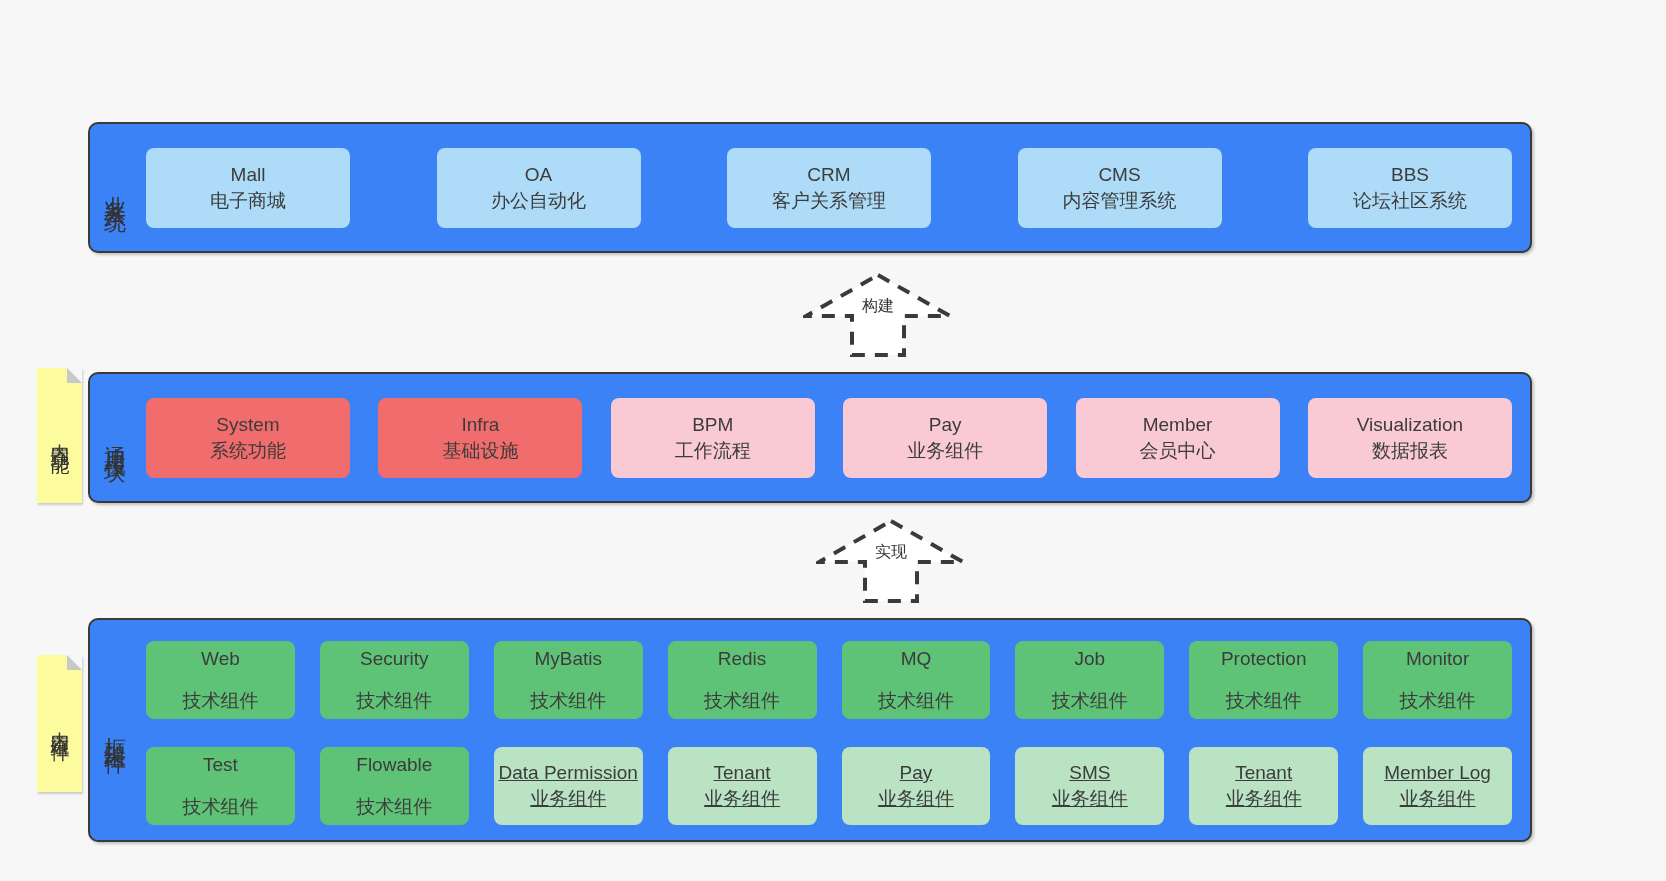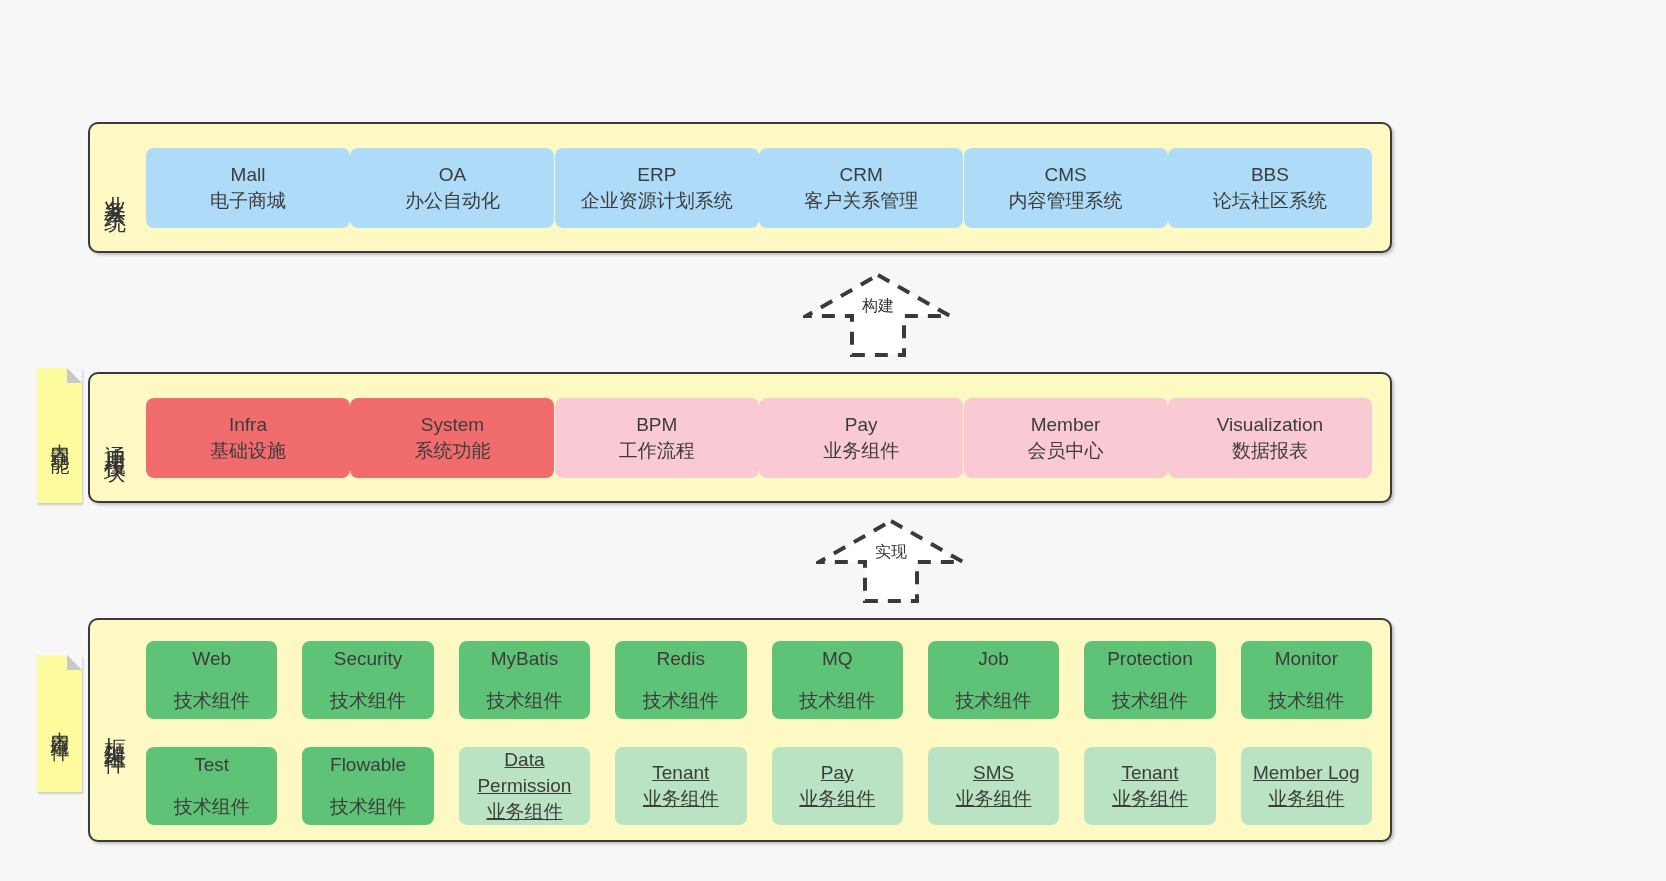--- a/index.html
+++ b/index.html
@@ -6,22 +6,22 @@
   body{
     width:1666px;height:881px;
     background:#f7f7f7;
     font-family:"Liberation Sans","DejaVu Sans",sans-serif;
     color:#3a3a3a;
   }
   .canvas{position:relative;width:1666px;height:881px;overflow:hidden;}
 
   
   .band{
-    position:absolute;left:88px;width:1304px;
-    background:#fef9c3;
+    position:absolute;left:88px;width:1444px;
+    background:#3b82f6;
     border:2px solid #3a3a3a;border-radius:10px;
     box-shadow:2px 2px 3px rgba(0,0,0,0.22);
     display:flex;box-sizing:border-box;justify-content:flex-end;
   }
   .band.b0{top:122px;height:131px;}
   .band.b1{top:372px;height:131px;}
   .band.b2{top:618px;height:224px;}
 
   .label-col{flex:0 0 50px;display:flex;align-items:center;justify-content:center;}
   .v-text{
@@ -93,24 +93,20 @@
     <div class="row-6">
       <div class="box blue">
         <span>Mall</span>
         <span>电子商城</span>
       </div>
       <div class="box blue">
         <span>OA</span>
         <span>办公自动化</span>
       </div>
       <div class="box blue">
-        <span>ERP</span>
-        <span>企业资源计划系统</span>
-      </div>
-      <div class="box blue">
         <span>CRM</span>
         <span>客户关系管理</span>
       </div>
       <div class="box blue">
         <span>CMS</span>
         <span>内容管理系统</span>
       </div>
       <div class="box blue">
         <span>BBS</span>
         <span>论坛社区系统</span>
@@ -124,26 +120,26 @@
     </svg>
     <span class="arrow-label">构建</span>
   </div>
 
   <section class="band b1">
     <div class="label-col">
       <div class="v-text">通用模块</div>
     </div>
     <div class="row-6">
       <div class="box red">
+        <span>System</span>
+        <span>系统功能</span>
+      </div>
+      <div class="box red">
         <span>Infra</span>
         <span>基础设施</span>
-      </div>
-      <div class="box red">
-        <span>System</span>
-        <span>系统功能</span>
       </div>
       <div class="box pink">
         <span>BPM</span>
         <span>工作流程</span>
       </div>
       <div class="box pink">
         <span>Pay</span>
         <span>业务组件</span>
       </div>
       <div class="box pink">

